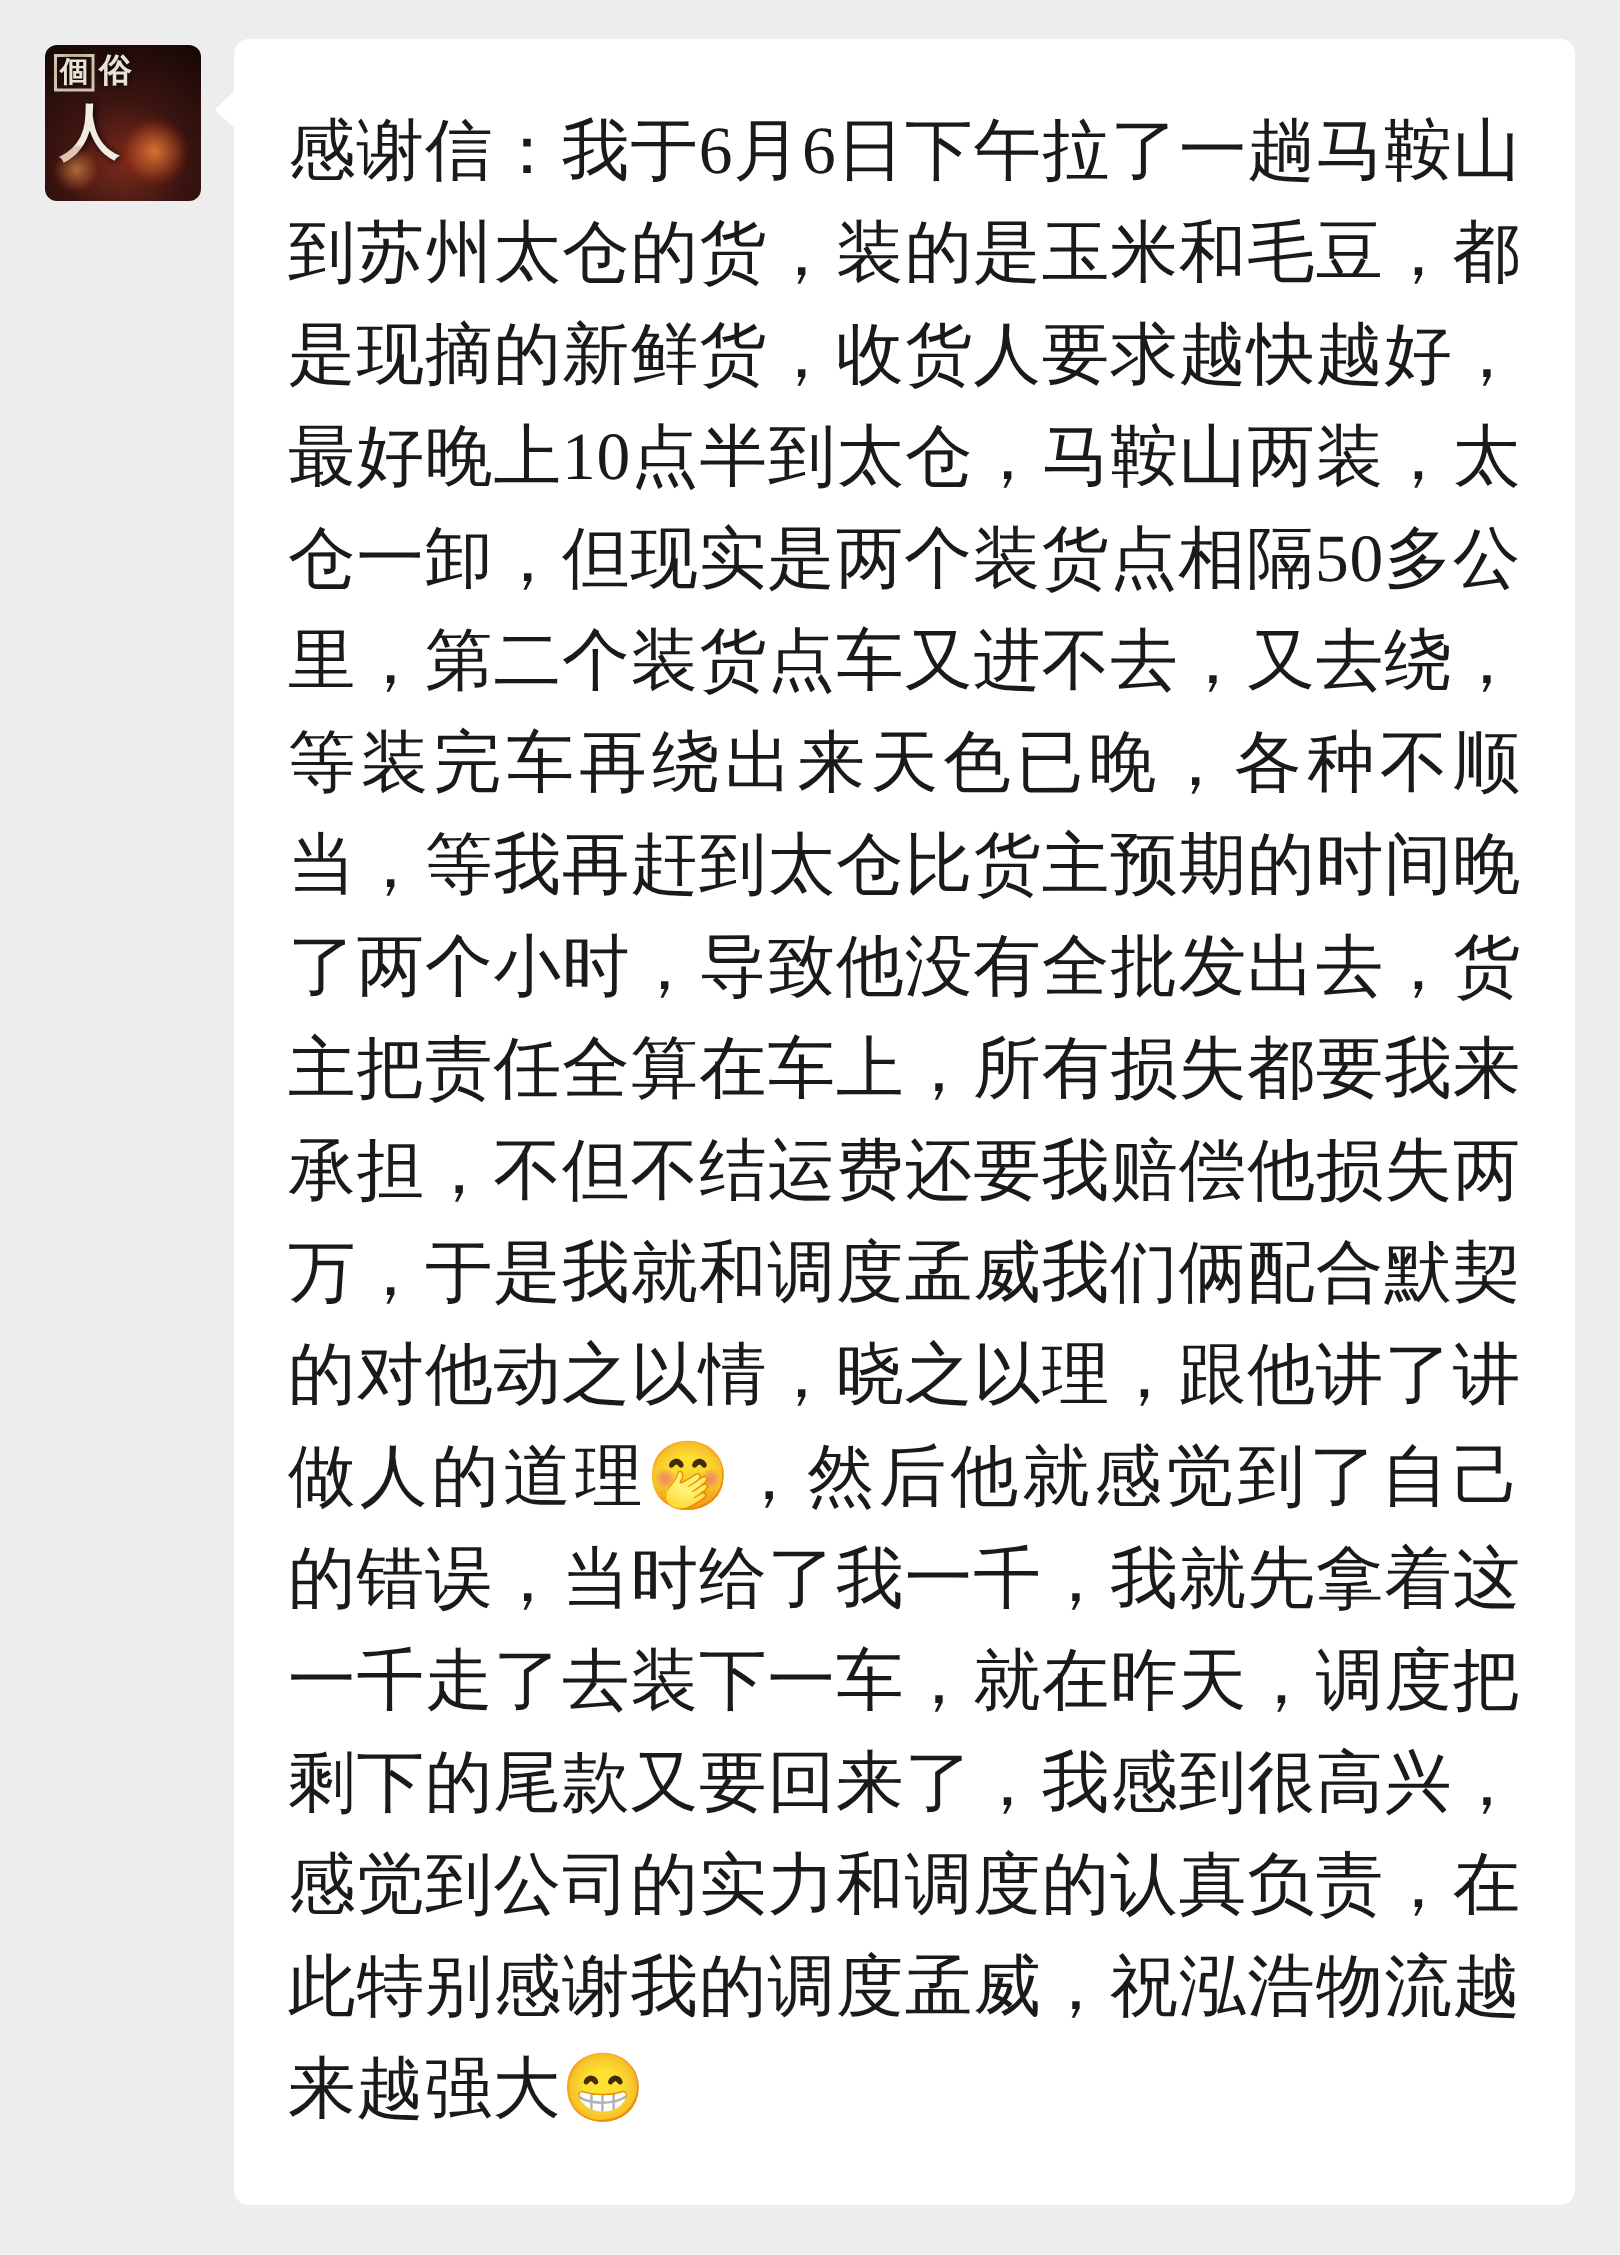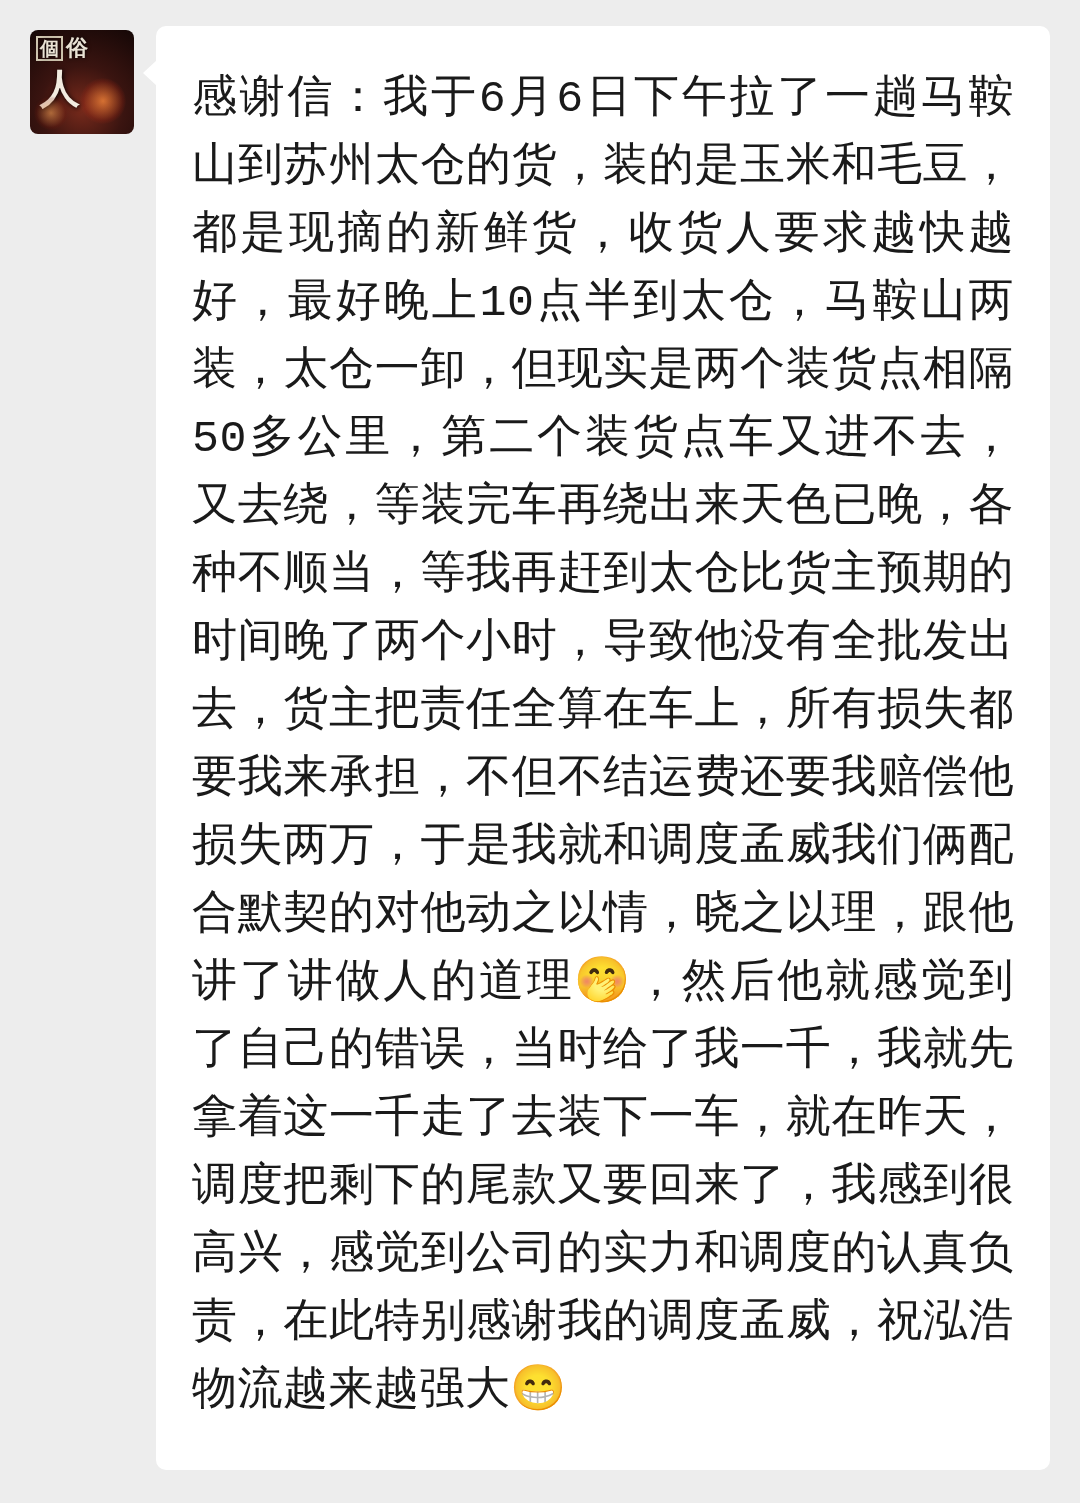--- a/index.html
+++ b/index.html
@@ -109,21 +109,21 @@
     border-right: 14px solid #ffffff;
   }
   .bubble {
     background: #ffffff;
     border-radius: 10px;
     padding: 40px 36px 44px 36px;
     box-sizing: border-box;
     min-height: 1430px;
   }
   .bubble-text {
-    font-family: Liberation Mono, monospace;
+    font-family: Liberation Serif, serif;
     font-size: 45px;
     line-height: 68px;
     color: #1a1a1a;
     letter-spacing: 0.5px;
     white-space: pre-wrap;
     word-break: break-all;
     text-align: justify;
     margin: 0;
   }
 </style>

